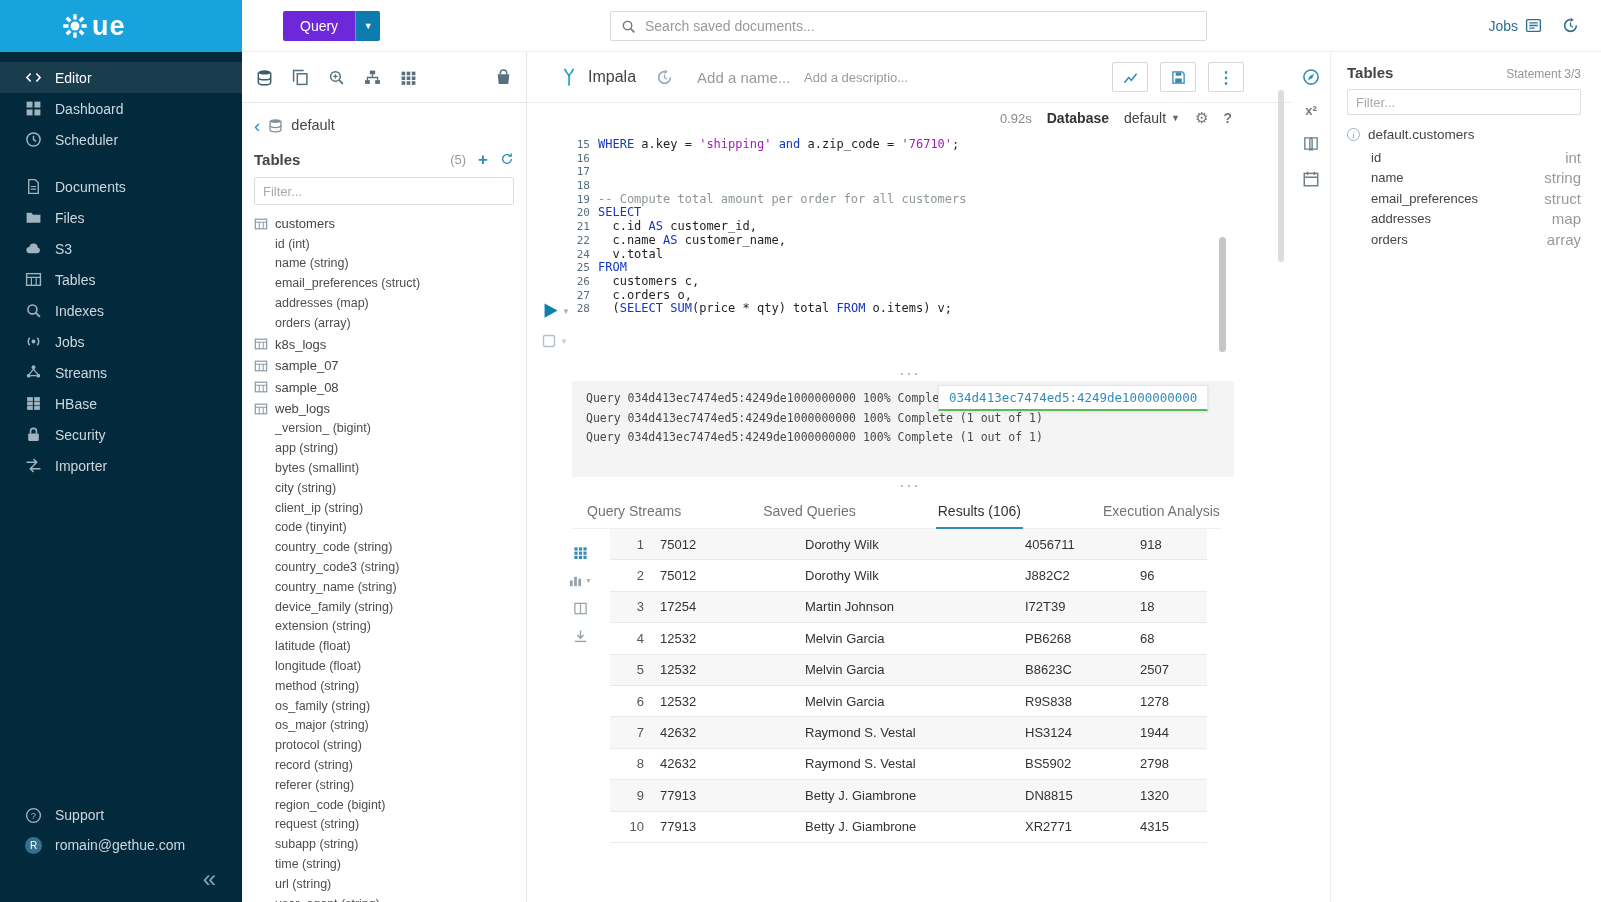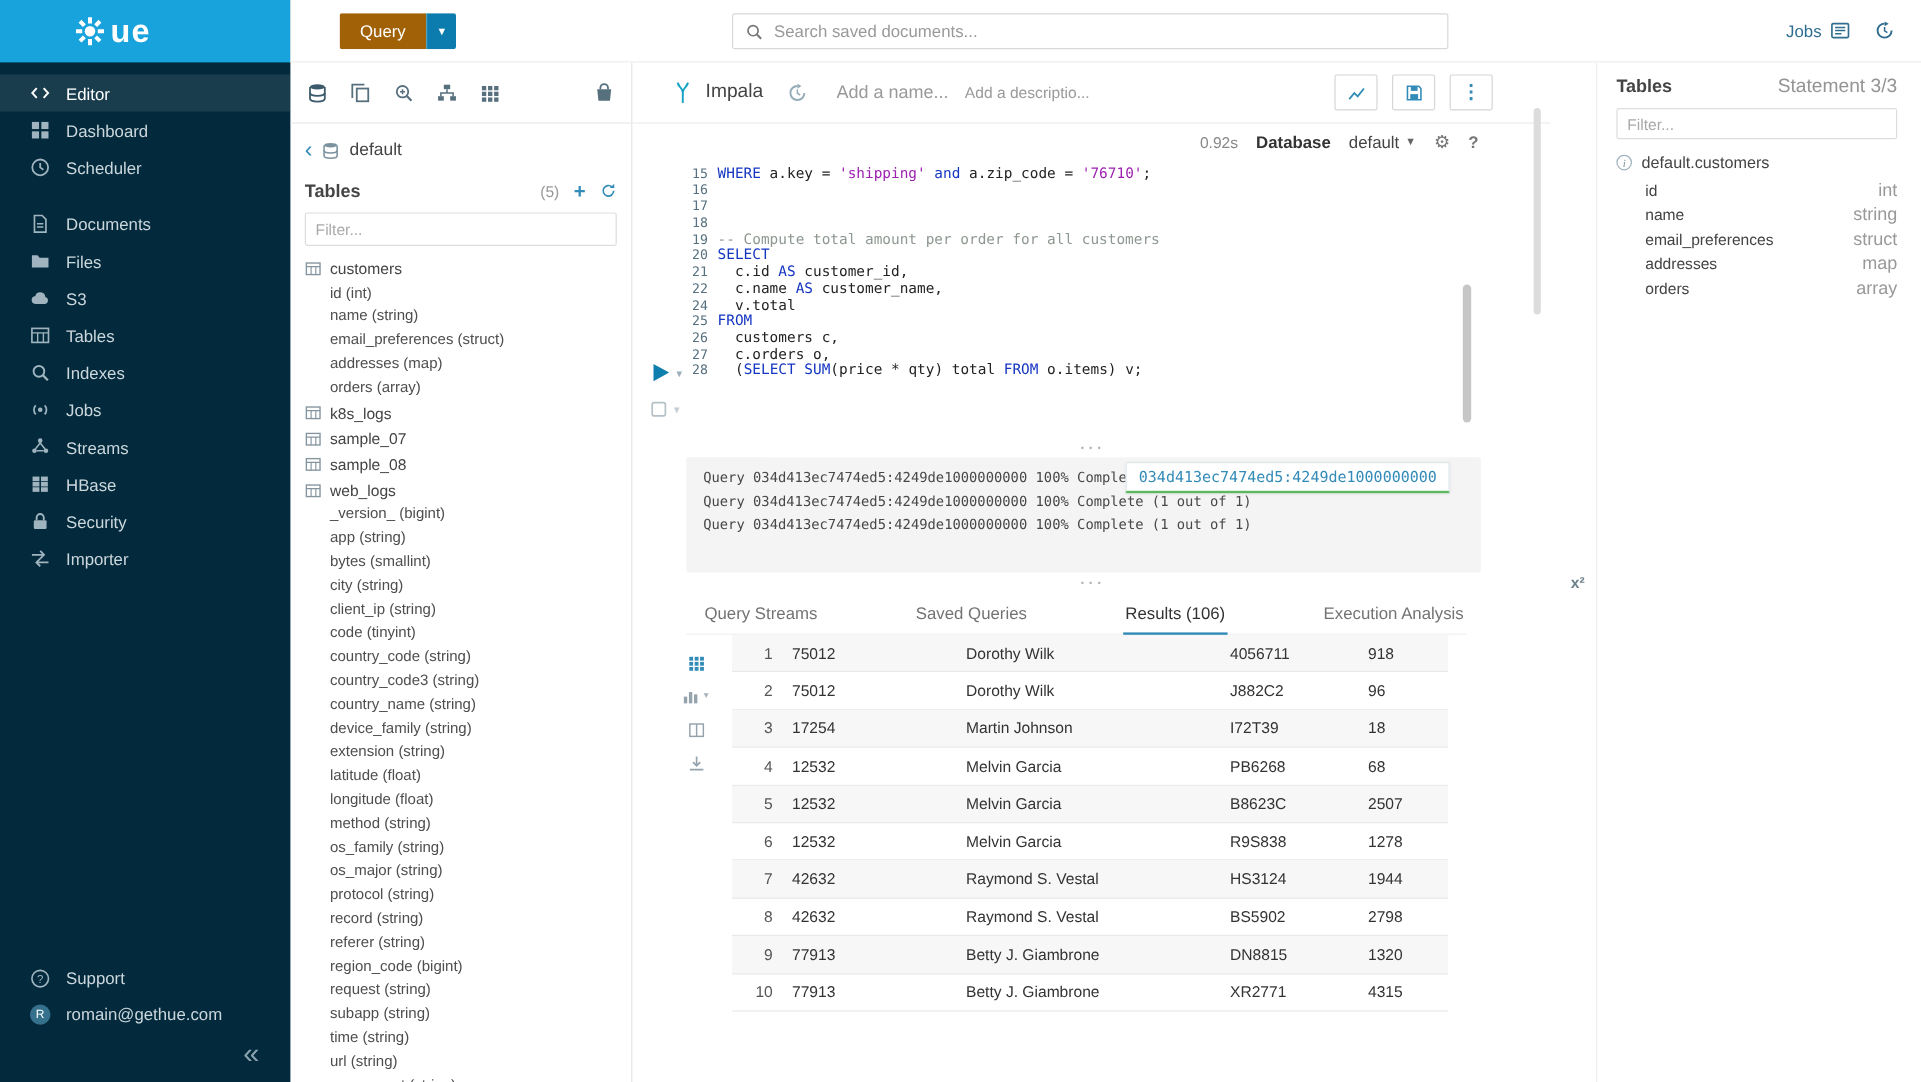--- a/index.html
+++ b/index.html
@@ -24,21 +24,21 @@
   .avatar { width: 17px; height: 17px; border-radius: 50%; background: #35708c; color: #fff;
     font-size: 10px; display: inline-flex; align-items: center; justify-content: center; flex-shrink: 0; }
   .collapse-row { height: 38px; display: flex; justify-content: flex-end; align-items: center; padding-right: 26px; }
   .collapse-glyph { color: #8aa2ae; font-size: 24px; cursor: pointer; line-height: 1; }
 
   
   .main-col { flex: 1; display: flex; flex-direction: column; min-width: 0; }
   .topbar { height: 52px; flex-shrink: 0; background: #fff; position: relative; display: flex;
     align-items: center; border-bottom: 1px solid #eee; }
   .query-group { margin-left: 41px; display: flex; height: 30px; border-radius: 2px; overflow: hidden; cursor: pointer; }
-  .qb-main { background: #a16207; color: #fff; font-size: 14px; padding: 0 17px; display: flex; align-items: center; }
+  .qb-main { background: #6d28d9; color: #fff; font-size: 14px; padding: 0 17px; display: flex; align-items: center; }
   .qb-caret { background: #0b7cad; border-left: 1px solid rgba(255,255,255,.3); width: 25px; color: #fff;
     display: flex; align-items: center; justify-content: center; font-size: 9px; }
   .search-wrap { position: absolute; left: 368px; top: 11px; width: 597px; height: 30px; border: 1px solid #d9d9d9;
     border-radius: 2px; display: flex; align-items: center; padding: 0 10px; gap: 9px; }
   .search-wrap .icon16 { width: 15px; height: 15px; color: #777; }
   .search-wrap input { border: 0; outline: 0; flex: 1; font-size: 14px; color: #444; font-family: inherit; }
   .search-wrap input::placeholder { color: #999; }
   .topbar-right { margin-left: auto; display: flex; align-items: center; gap: 20px; padding-right: 22px; }
   .jobs-link { display: flex; align-items: center; gap: 7px; color: #2f6e91; font-size: 14px; cursor: pointer; }
   .jobs-link .icon16, .top-history { width: 17px; height: 17px; color: #2f6e91; cursor: pointer; }
@@ -137,29 +137,29 @@
   .r-head { display: flex; height: 26px; margin-top: 8px; align-items: center; font-weight: bold; font-size: 13px; color: #333; }
   .r-row { display: flex; height: 31.4px; align-items: center; border-bottom: 1px solid #e9e9e9; font-size: 13px; color: #333; cursor: pointer; }
   #r-body .r-row:nth-child(odd) { background: #f7f7f7; }
   .c0 { width: 50px; text-align: right; padding-right: 16px; color: #555; flex-shrink: 0; }
   .c1 { width: 145px; flex-shrink: 0; }
   .c2 { width: 220px; flex-shrink: 0; }
   .c3 { width: 115px; flex-shrink: 0; }
   .c4 { width: 65px; flex-shrink: 0; }
 
   
-  .ctx-strip { width: 38px; flex-shrink: 0; display: flex; align-items: center;
+  .ctx-strip { width: 38px; flex-shrink: 0; display: flex; flex-direction: column; align-items: center;
     padding-top: 16px; gap: 17px; color: #6b7f8a; }
   .ctx-strip .icon16 { width: 18px; height: 18px; cursor: pointer; }
   .ctx-strip .active-ic { color: #338bb8; }
   .fn-glyph { font-weight: bold; font-size: 13px; cursor: pointer; }
   .right-panel { width: 271px; flex-shrink: 0; border-left: 1px solid #eee; padding: 12px 20px 0 16px; overflow: hidden; }
   .rp-head { display: flex; align-items: baseline; }
   .rp-title { font-size: 15px; font-weight: bold; color: #444; flex: 1; }
-  .rp-statement { font-size: 16px; color: #949494; }
+  .rp-statement { font-size: 12px; color: #949494; }
   .rp-filter { margin-top: 8px; height: 26px; border: 1px solid #ddd; border-radius: 2px; width: 100%;
     padding: 0 8px; font-size: 13px; font-family: inherit; outline: none; color: #444; }
   .rp-filter::placeholder { color: #aaa; }
   .rp-table-row { display: flex; align-items: center; gap: 8px; margin-top: 12px; font-size: 13.5px; color: #444; cursor: pointer; }
   .info-ic { width: 13px; height: 13px; border: 1px solid #9fb1bb; border-radius: 50%; color: #7c939f;
     font-size: 9px; display: inline-flex; align-items: center; justify-content: center; font-style: italic;
     font-family: "Liberation Serif", serif; flex-shrink: 0; }
   .rp-cols { margin-top: 5px; }
   .rp-col { display: flex; align-items: center; height: 20.5px; padding-left: 24px; font-size: 13px; color: #444; cursor: pointer; }
   .rp-type { margin-left: auto; color: #999; font-size: 15px; }

